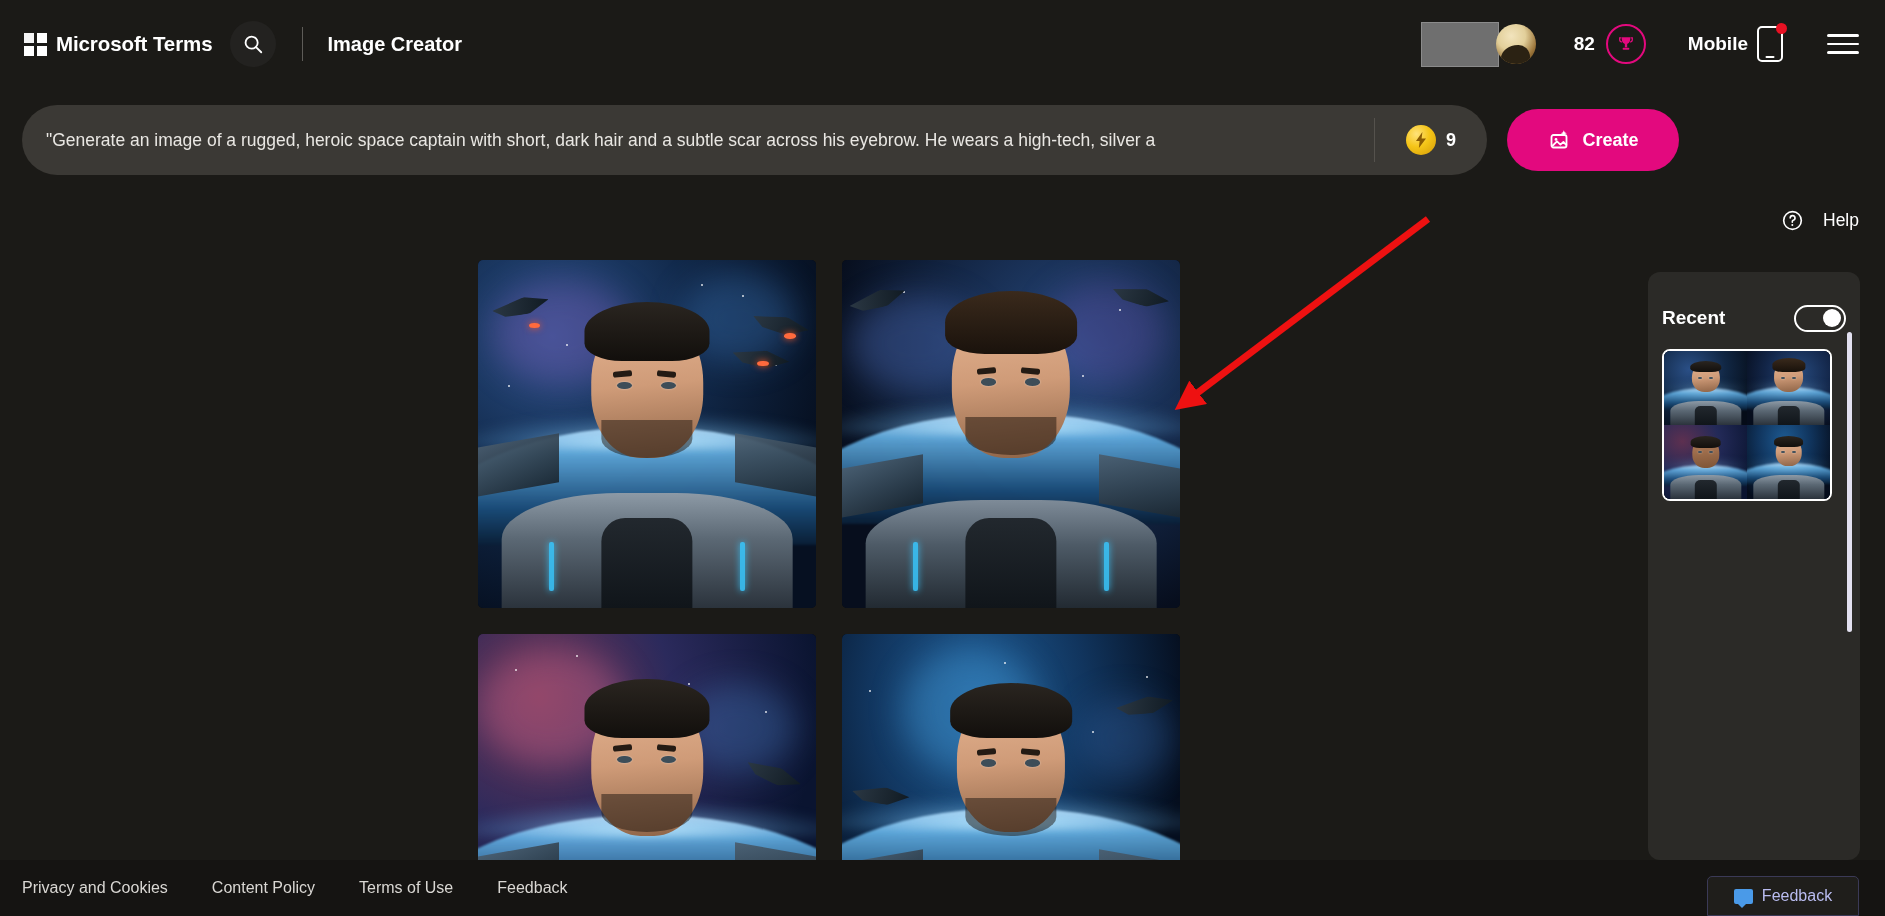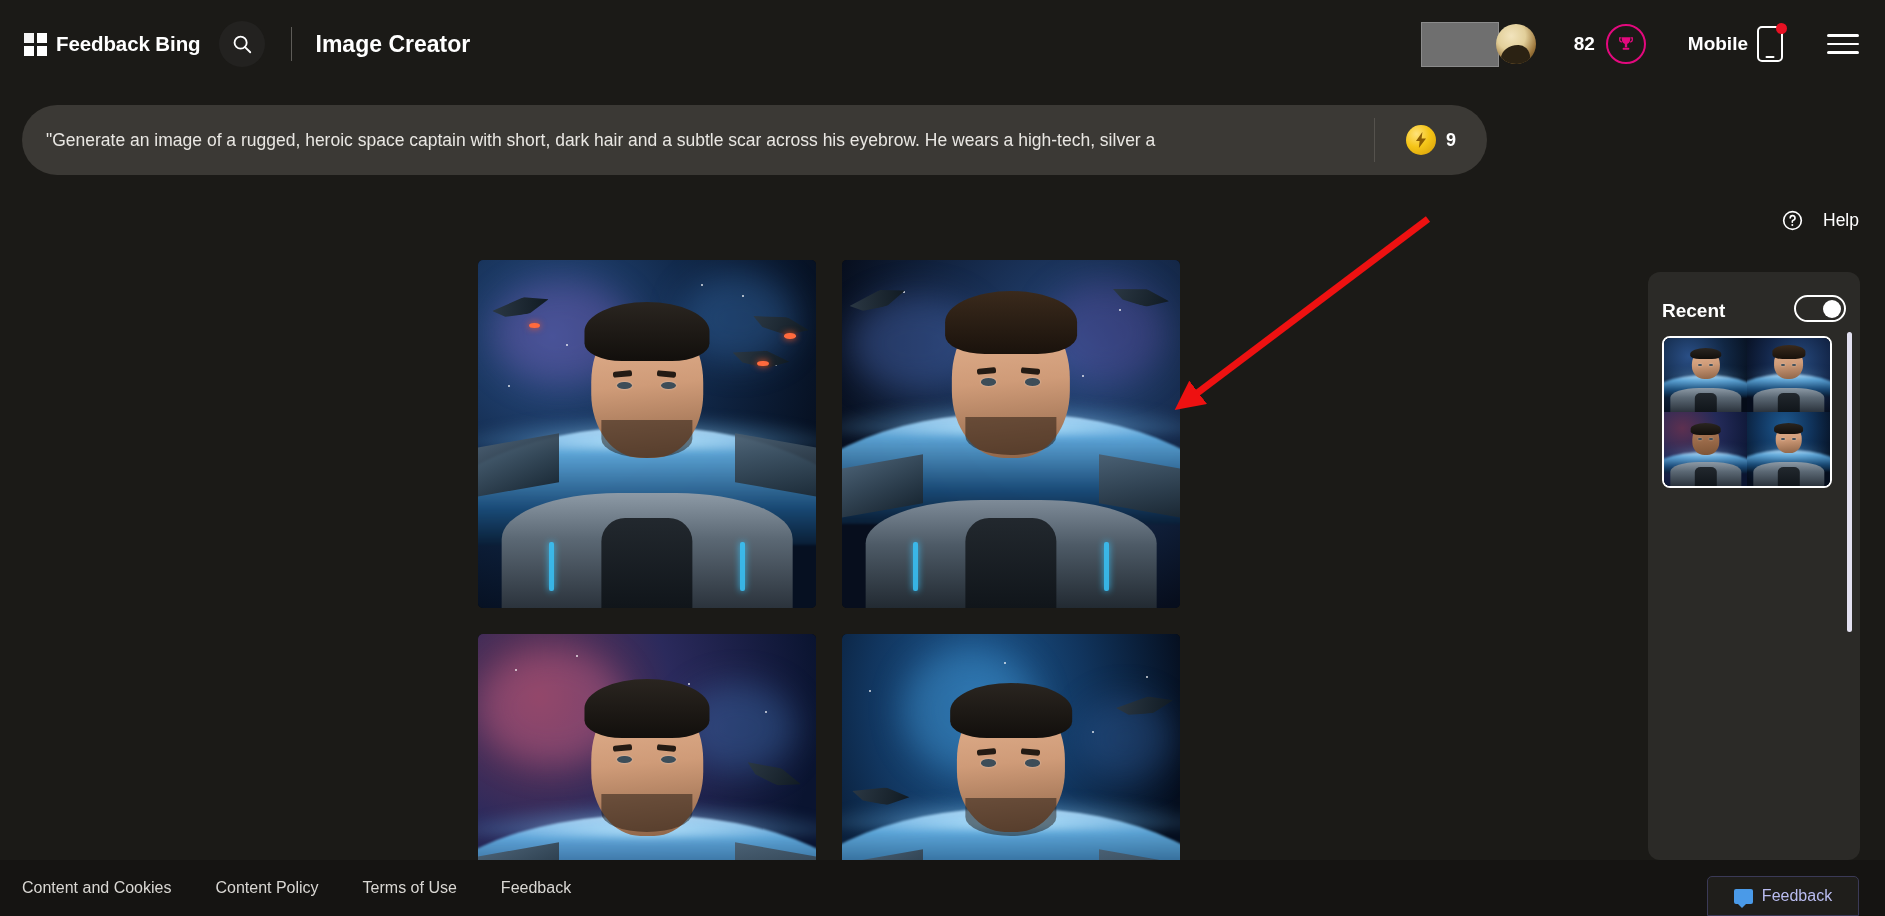--- a/index.html
+++ b/index.html
@@ -24,21 +24,21 @@
     grid-template-columns: 10px 10px; grid-template-rows: 10px 10px; gap: 3px; }
   .ms-squares i { display: block; background: #ffffff; }
   .ms-squares i:nth-child(1) { background: #f4f4f4; }
   .brand-text { font-size: 20.5px; font-weight: 600; color: #ffffff; letter-spacing: -0.1px; }
   .search-circle {
     width: 46px; height: 46px; border-radius: 50%;
     background: #232220; margin-left: 18px;
     display: flex; align-items: center; justify-content: center; cursor: pointer;
   }
   .hdr-divider { width: 1px; height: 34px; background: #5e5c58; margin: 0 24px 0 26px; }
-  .app-title { font-size: 23px; font-weight: 700; color: #ffffff; }
+  .app-title { font-size: 20px; font-weight: 700; color: #ffffff; }
 
   .hdr-right {
     margin-left: auto; display: flex; align-items: center; padding-right: 26px; gap: 0;
   }
   .gray-box { width: 78px; height: 45px; background: #6f6f6f; border: 1px solid #8b8b8b; }
   .avatar {
     width: 40px; height: 40px; border-radius: 50%; margin-left: -3px;
     background: radial-gradient(circle at 38% 30%, #f2e4bd 0%, #e2cf9a 38%, #9a7338 70%, #3a2c14 100%);
     overflow: hidden; position: relative;
   }
@@ -209,21 +209,21 @@
   .art .star {
     position: absolute; width: 2px; height: 2px; border-radius: 50%;
     background: #ffffff; opacity: .85;
   }
 
   
   .recent-panel {
     position: absolute; left: 1648px; top: 272px; width: 212px; height: 588px;
     background: #2b2a27; border-radius: 12px; padding: 16px 14px 0 14px;
   }
-  .recent-head { display: flex; align-items: flex-end; justify-content: space-between; height: 34px; }
+  .recent-head { display: flex; align-items: center; justify-content: space-between; height: 34px; margin-top: 13px; }
   .recent-title { font-size: 19px; font-weight: 700; color: #ffffff; }
   .toggle {
     width: 52px; height: 27px; border-radius: 14px; border: 2px solid #ffffff;
     background: transparent; position: relative; cursor: pointer;
   }
   .toggle .knob {
     position: absolute; right: 3px; top: 2.5px; width: 18px; height: 18px;
     border-radius: 50%; background: #ffffff;
   }
   .recent-thumb {
@@ -266,21 +266,21 @@
 
   <div class="header">
     <div class="hdr-left">
       <div class="ms-logo-wrap">
         <span class="ms-squares">
           <i></i>
             <i></i>
             <i></i>
             <i></i>
         </span>
-        <span class="brand-text">Feedback Bing</span>
+        <span class="brand-text">Microsoft Terms</span>
       </div>
       <div class="search-circle">
         <svg width="22" height="22" viewBox="0 0 24 24" fill="none">
           <circle cx="10.5" cy="10.5" r="6.6" stroke="#ffffff" stroke-width="2"></circle>
           <line x1="15.3" y1="15.3" x2="21" y2="21" stroke="#ffffff" stroke-width="2" stroke-linecap="round"></line>
         </svg>
       </div>
       <div class="hdr-divider"></div>
       <div class="app-title">Image Creator</div>
     </div>
@@ -326,20 +326,29 @@
       <div class="boost">
         <span class="coin">
           <svg width="14" height="16" viewBox="0 0 12 16">
             <path d="M7.4 0 1 9h3.6L3.9 16 11 6.6H6.6L7.4 0z" fill="#8a5b03"></path>
           </svg>
         </span>
         <span class="boost-count">9</span>
       </div>
     </div>
 
+    <button class="btn-create">
+      <svg width="24" height="24" viewBox="0 0 24 24" fill="none">
+        <rect x="4.5" y="7" width="15" height="12.5" rx="2" stroke="#ffffff" stroke-width="1.8"></rect>
+        <circle cx="9" cy="11.4" r="1.4" fill="#ffffff"></circle>
+        <path d="M5.3 18 10 13.4l3.4 3.2 3-2.6 3.3 3.4" stroke="#ffffff" stroke-width="1.8" fill="none" stroke-linejoin="round"></path>
+        <path d="M16.8 2.2l.85 2.15 2.15.85-2.15.85-.85 2.15-.85-2.15-2.15-.85 2.15-.85.85-2.15z" fill="#ffffff"></path>
+      </svg>
+      <span>Create</span>
+    </button>
 
   </div>
 
   <div class="tabsrow">
     <div class="help">
       <svg width="23" height="23" viewBox="0 0 24 24" fill="none">
         <circle cx="12" cy="12" r="9.2" stroke="#ffffff" stroke-width="1.7"></circle>
         <path d="M9.6 9.3a2.5 2.5 0 1 1 3.1 2.5c-.6.2-.9.7-.9 1.4v.5" stroke="#ffffff" stroke-width="1.7" fill="none" stroke-linecap="round"></path>
         <circle cx="11.8" cy="16.6" r="1.05" fill="#ffffff"></circle>
       </svg>
@@ -525,21 +534,21 @@
           <div class="eye-l"></div>
             <div class="eye-r"></div>
         </div>
       </div>
     </div>
 
     <div class="recent-scroll"></div>
   </div>
 
   <div class="footer">
-    <a>Content and Cookies</a>
+    <a>Privacy and Cookies</a>
     <a>Content Policy</a>
     <a>Terms of Use</a>
     <a>Feedback</a>
   </div>
 
   <div class="fab-feedback">
     <span class="fb-icon"></span>
     <span class="lbl">Feedback</span>
   </div>
 

